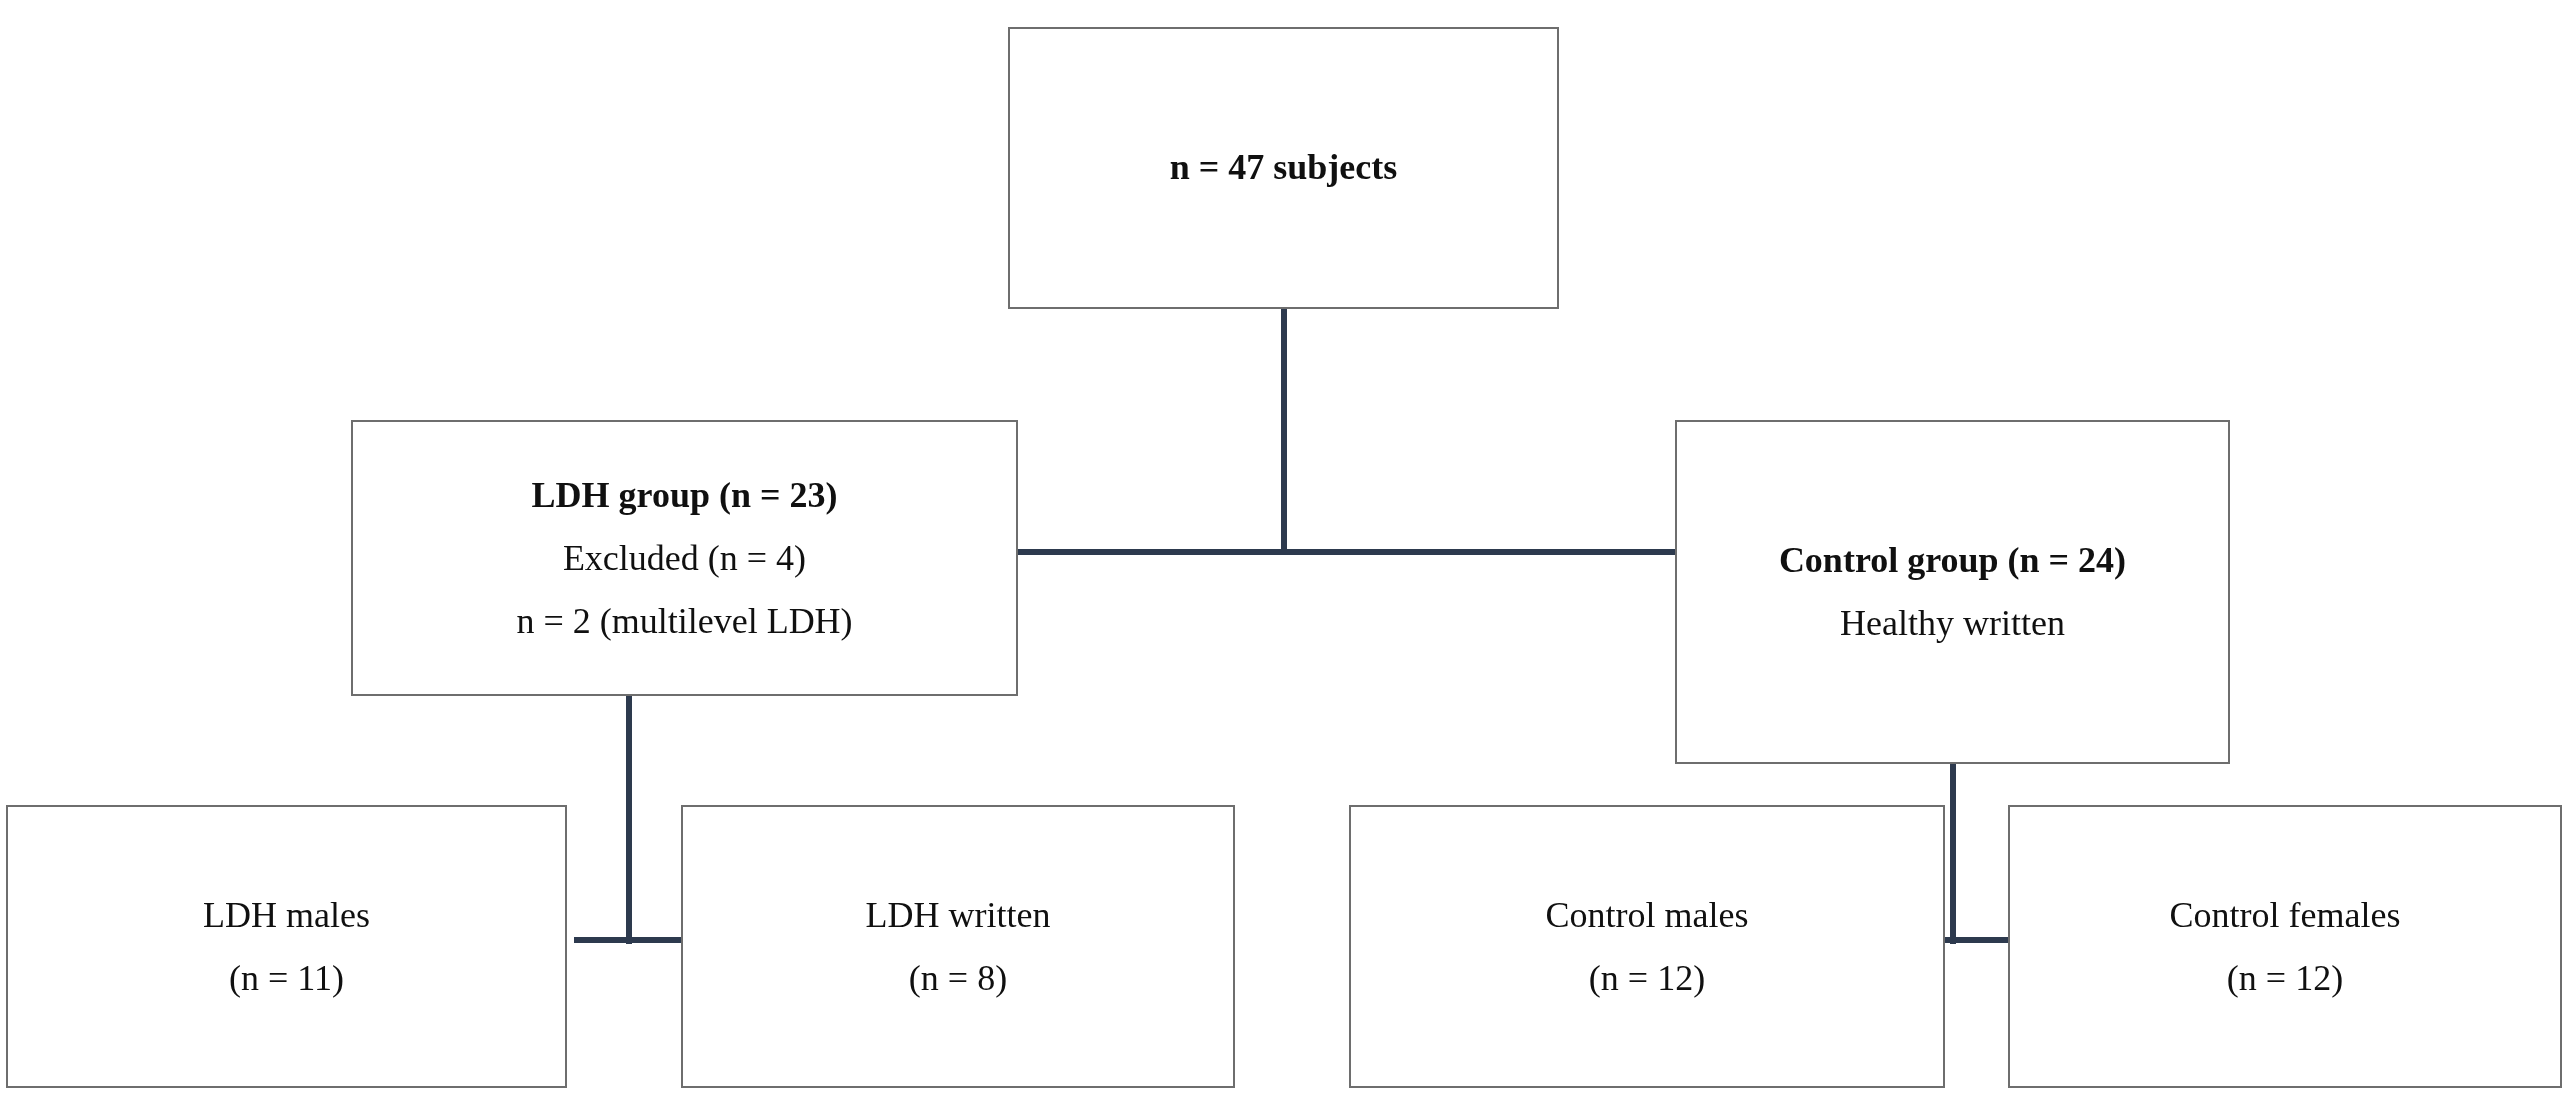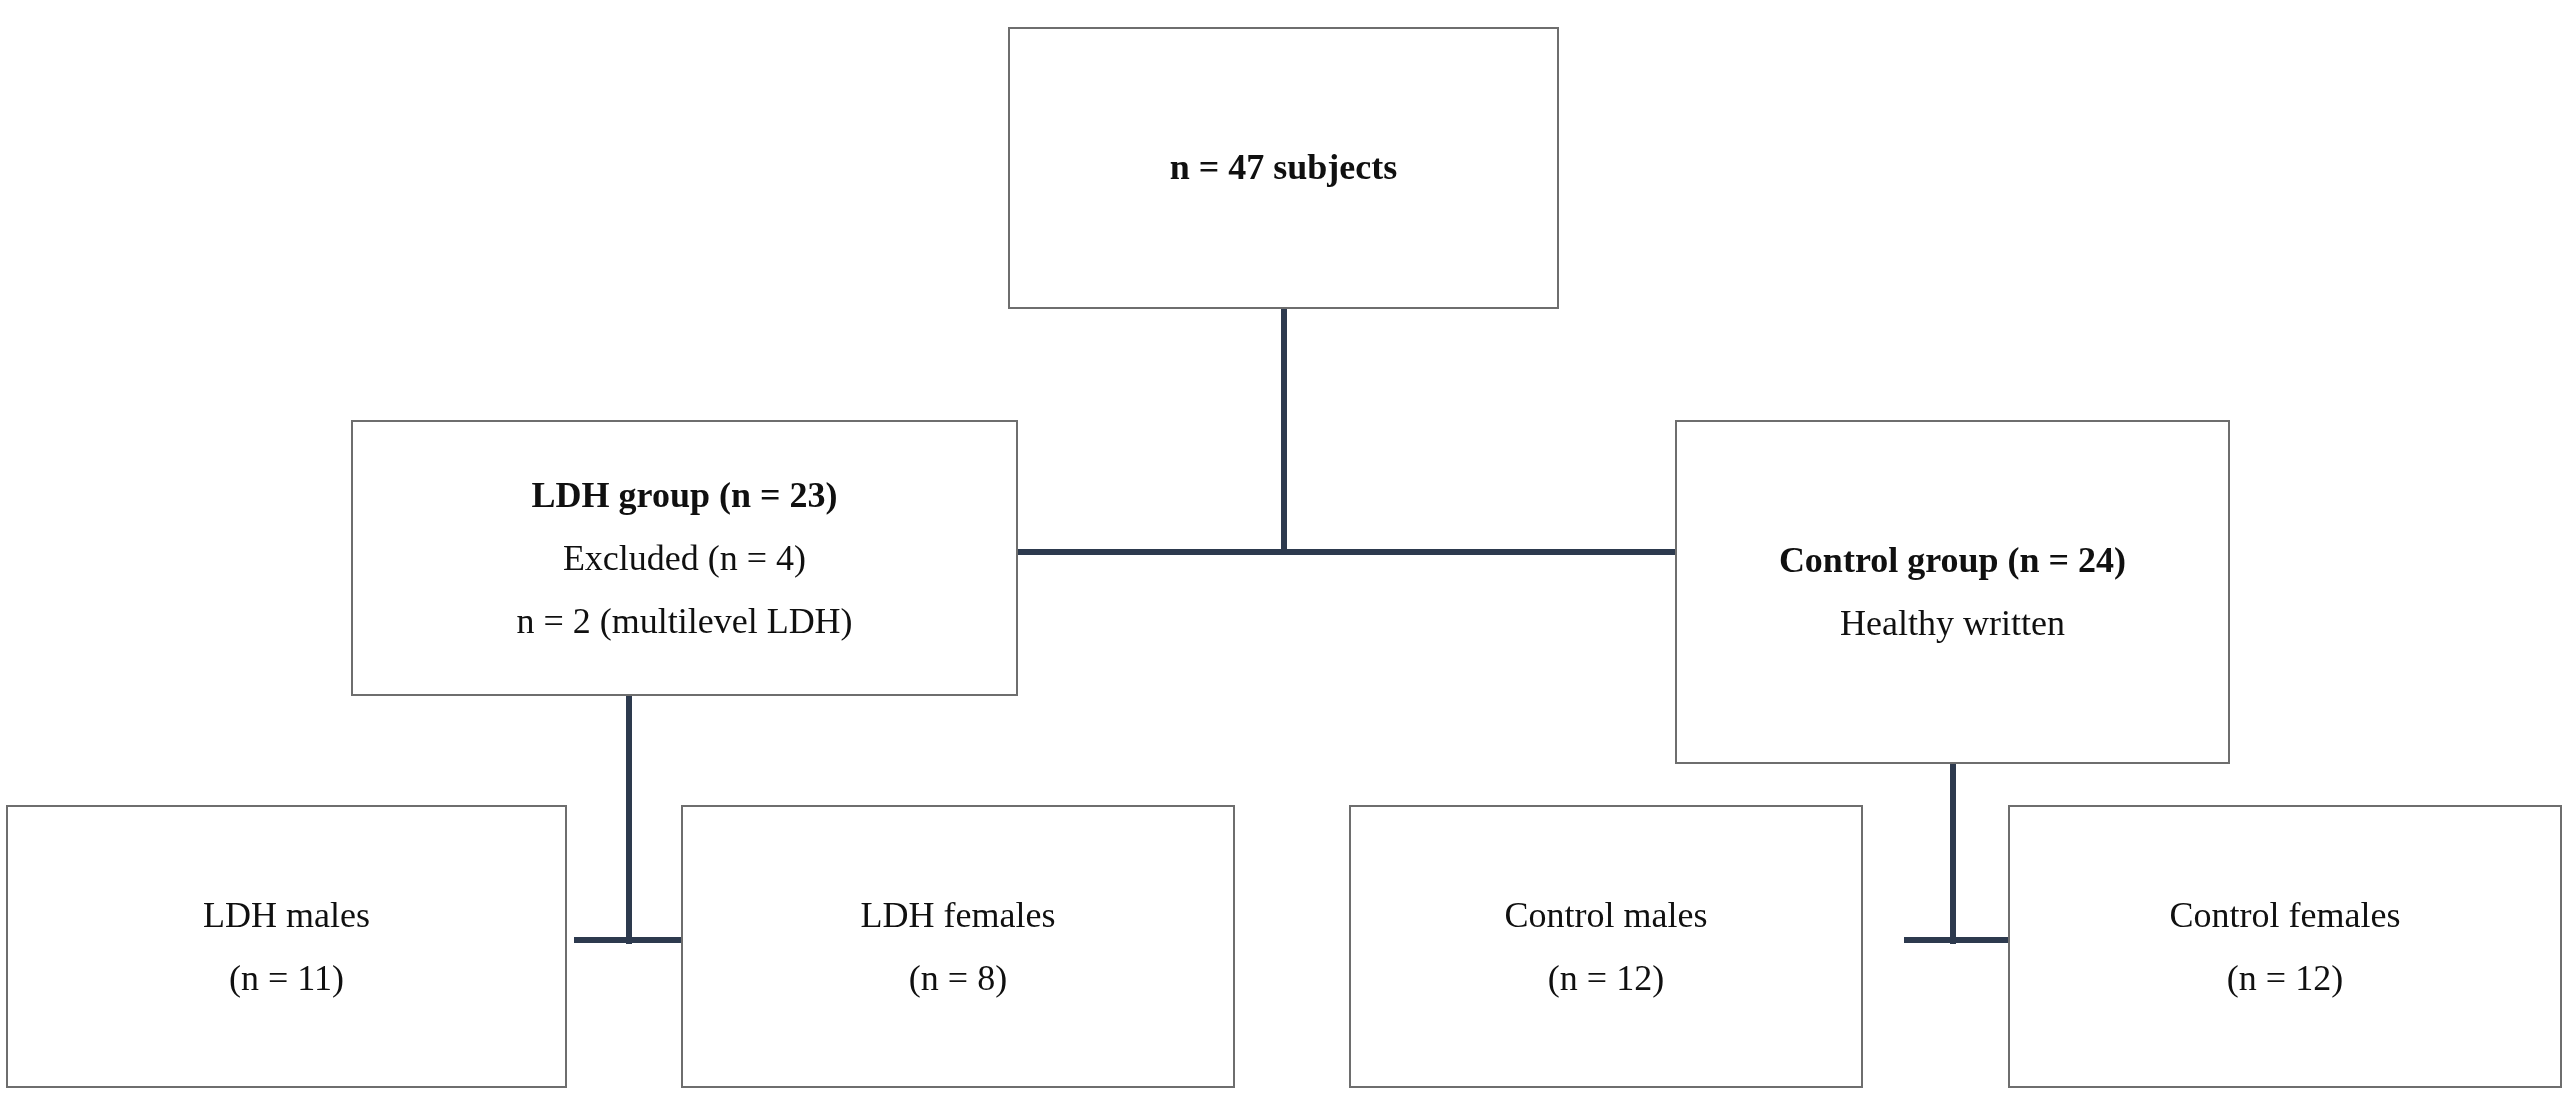--- a/index.html
+++ b/index.html
@@ -57,25 +57,25 @@
     <span class="line b">Control group (n = 24)</span>
     <span class="line">Healthy written</span>
   </div>
 
   <div class="box" style="left:6px;top:805px;width:561px;height:283px;">
     <span class="line">LDH males</span>
     <span class="line">(n = 11)</span>
   </div>
 
   <div class="box" style="left:681px;top:805px;width:554px;height:283px;">
-    <span class="line">LDH females</span>
+    <span class="line">LDH written</span>
     <span class="line">(n = 8)</span>
   </div>
 
-  <div class="box" style="left:1349px;top:805px;width:514px;height:283px;">
+  <div class="box" style="left:1349px;top:805px;width:596px;height:283px;">
     <span class="line">Control males</span>
     <span class="line">(n = 12)</span>
   </div>
 
   <div class="box" style="left:2008px;top:805px;width:554px;height:283px;">
     <span class="line">Control females</span>
     <span class="line">(n = 12)</span>
   </div>
 
 </div>

